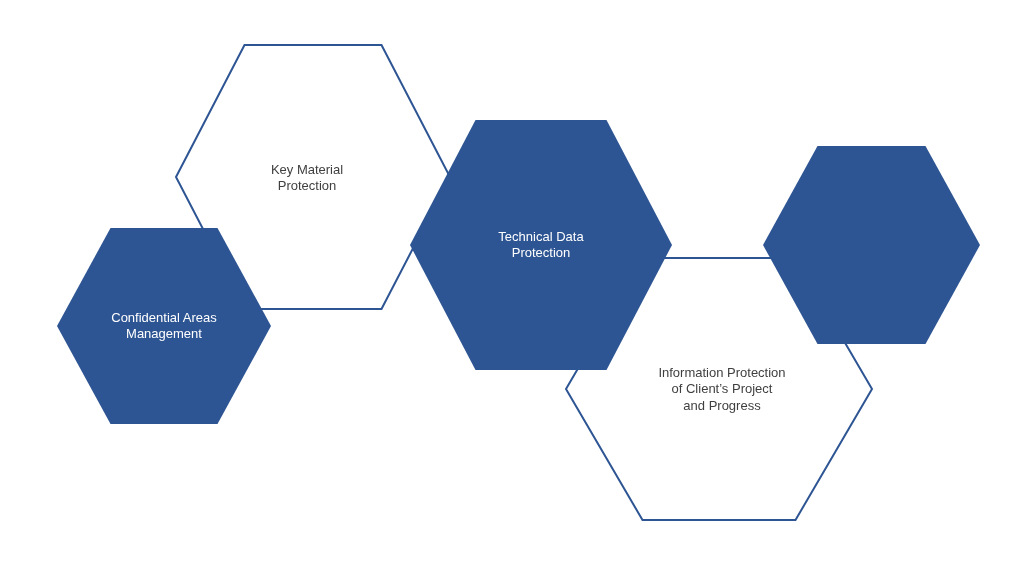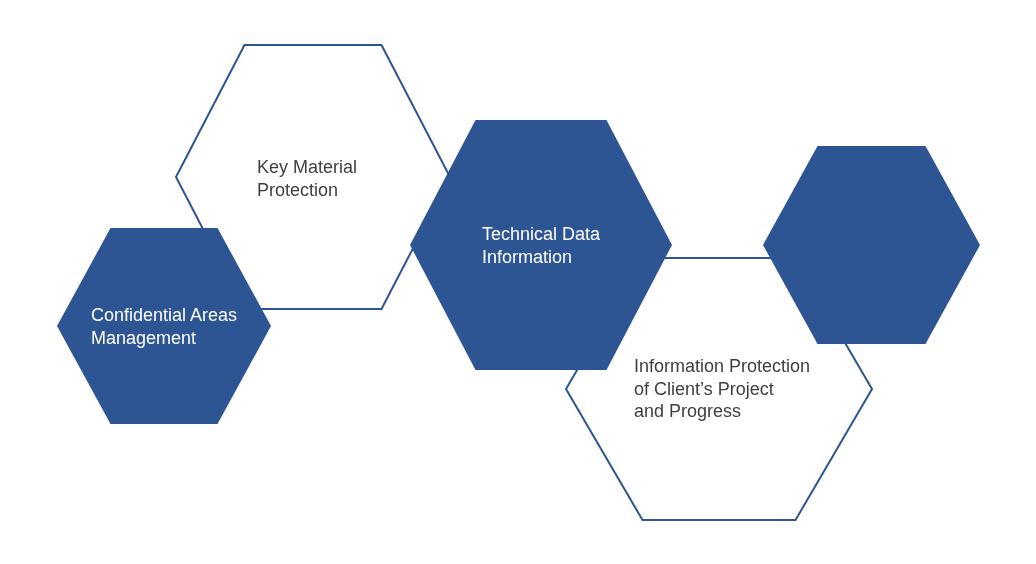--- a/index.html
+++ b/index.html
@@ -18,22 +18,23 @@
   .diagram-svg {
     position: absolute;
     left: 0;
     top: 0;
     width: 1036px;
     height: 564px;
   }
   .hex-label {
     position: absolute;
     transform: translate(-50%, -50%);
+    text-align: center;
     white-space: pre-line;
-    font-size: 18px;
+    font-size: 13px;
     line-height: 1.25;
     pointer-events: none;
   }
   .label-dark  { color: #3f3f3f; }
   .label-light { color: #ffffff; }
 
   .pos-key          { left: 307px; top: 178px; }
   .pos-technical    { left: 541px; top: 245px; }
   .pos-confidential { left: 164px; top: 326px; }
   .pos-information  { left: 722px; top: 389px; }
@@ -61,16 +62,16 @@
 Protection</div>
 
   <div class="hex-label label-dark pos-information">Information Protection
 of Client’s Project
 and Progress</div>
 
   <div class="hex-label label-light pos-confidential">Confidential Areas
 Management</div>
 
   <div class="hex-label label-light pos-technical">Technical Data
-Information</div>
+Protection</div>
 
 
 </div>
 
 </body></html>

